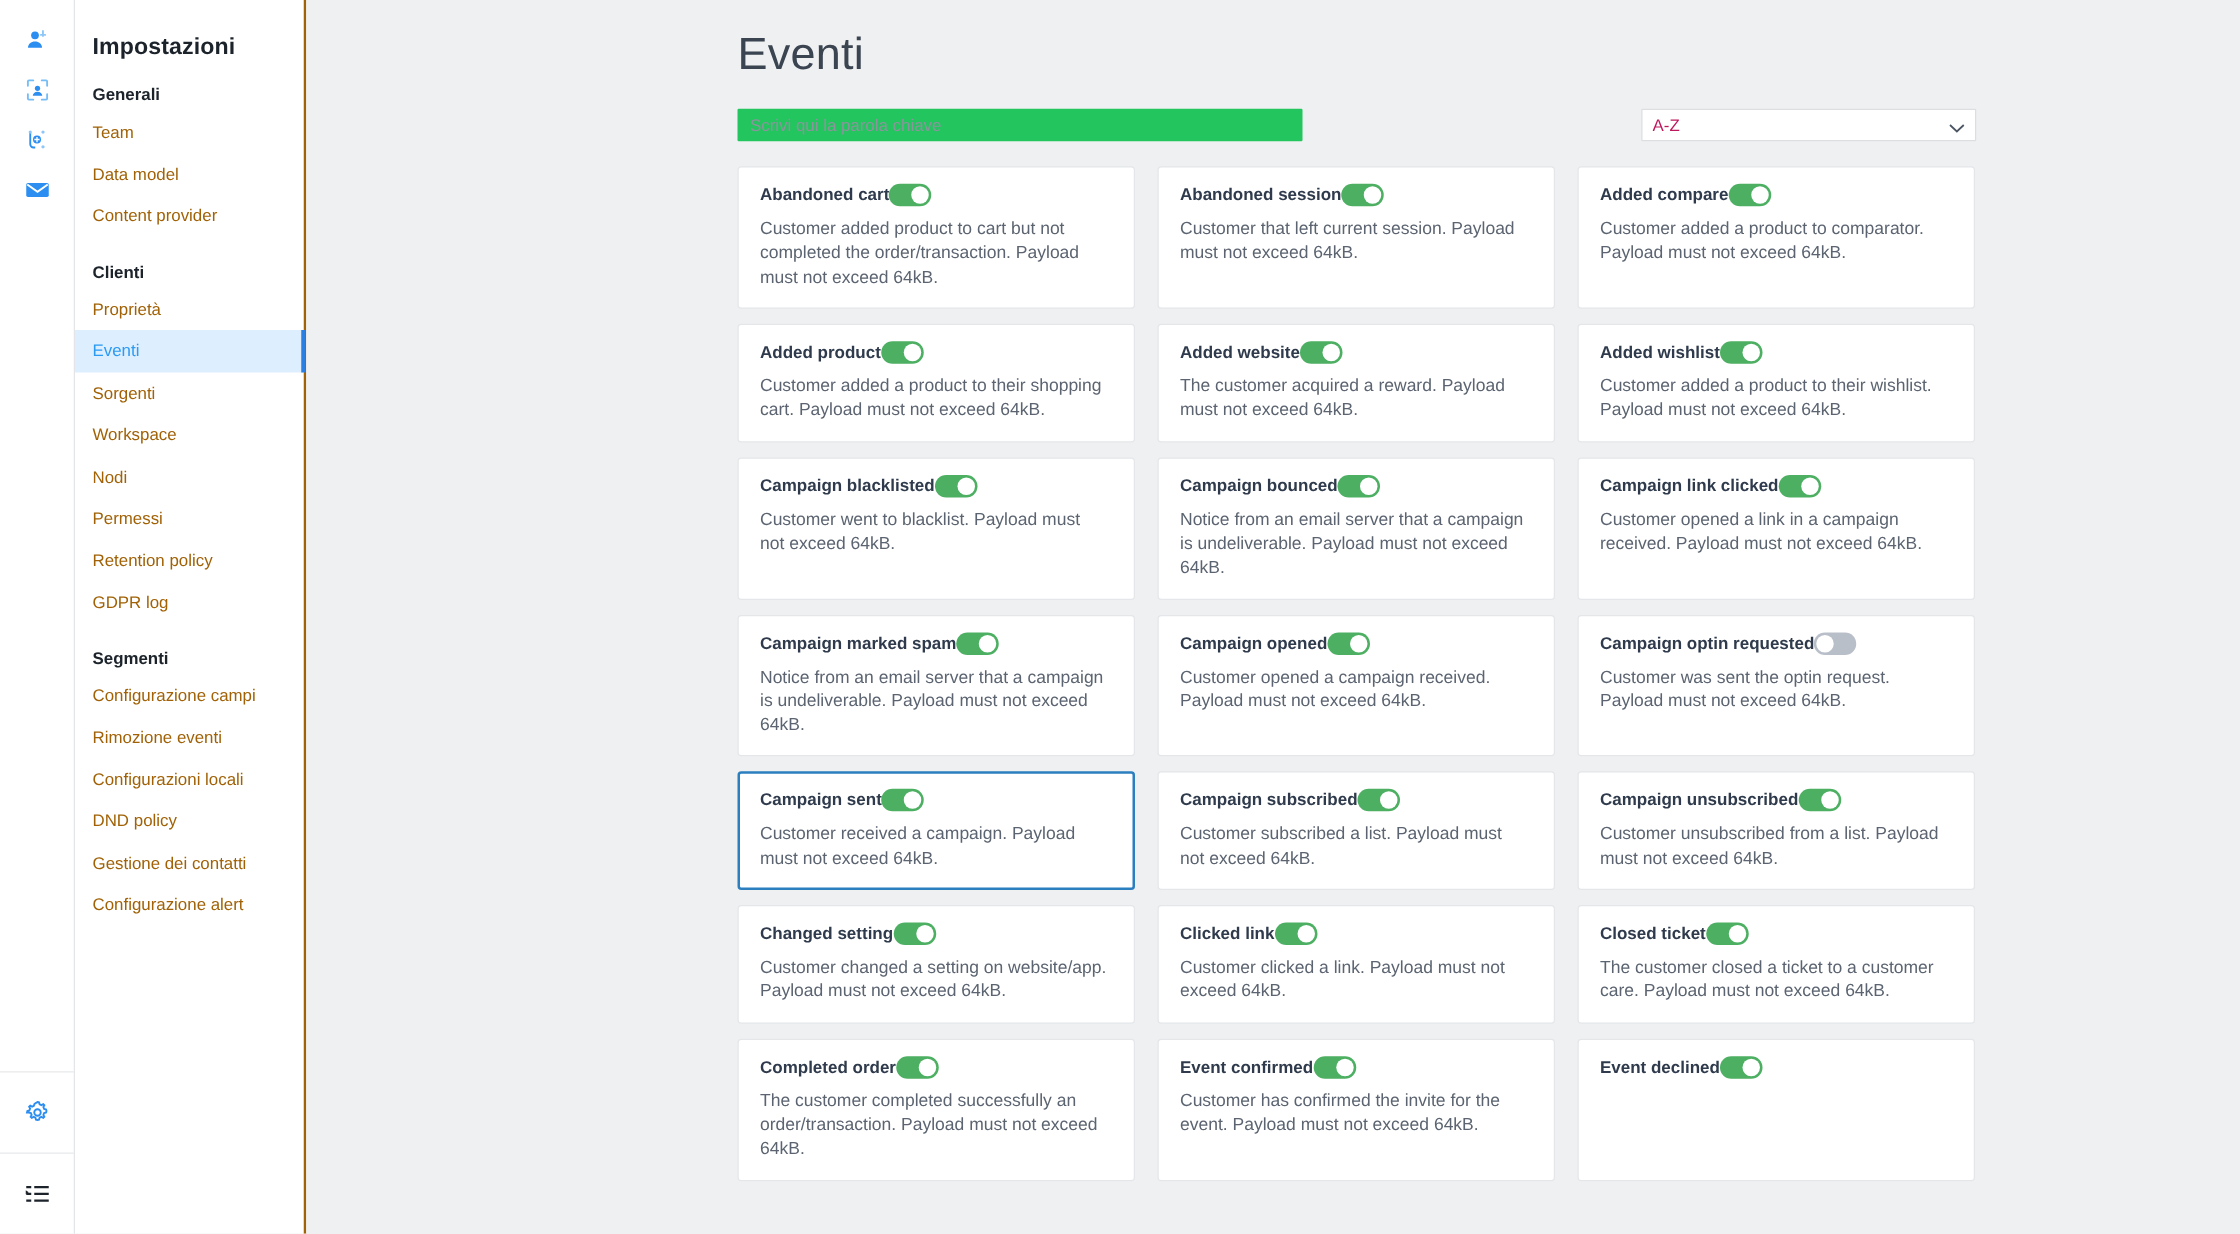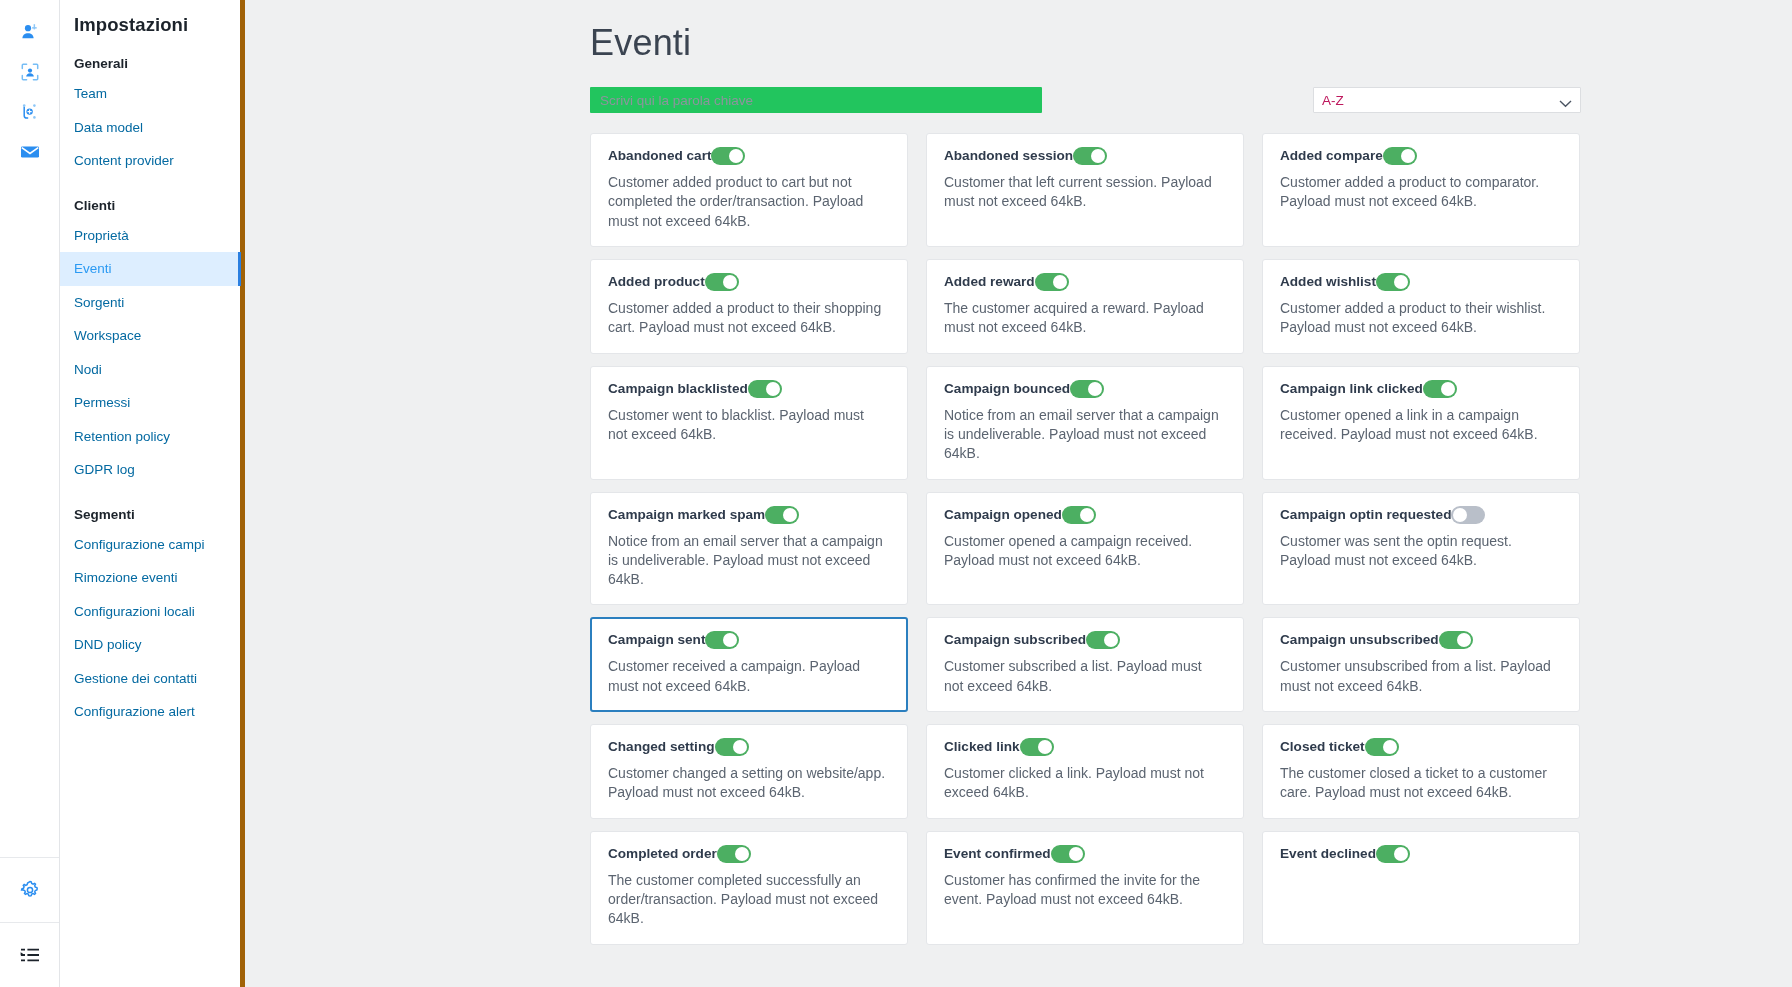--- a/index.html
+++ b/index.html
@@ -29,35 +29,35 @@
   .rail-btn svg { display: block; }
   .rail-spacer { flex: 1 1 auto; }
   .rail-bottom { }
   .rail-sep { height: 1px; background: #e7e9ec; width: 100%; }
   .rail-btn.tall { height: 64px; }
 
   
   .sidebar {
     width: 185px; flex: 0 0 185px;
     background: #ffffff;
-    border-right: 5px solid #a16207;
-    padding-top: 14px;
+    border-right: 2px solid #a16207;
+    padding-top: 26px;
     height: 100%;
     position: relative;
   }
   .sidebar-title {
     font-size: 18.5px; font-weight: bold; color: #1c232b;
     padding: 0 0 0 14px; margin-bottom: 14px; letter-spacing: .1px;
   }
   .sb-group-label {
     font-size: 13.5px; font-weight: bold; color: #1c232b;
     padding: 6px 0 6px 14px;
   }
   .sb-item {
-    font-size: 13.5px; color: #0369a1;
+    font-size: 13.5px; color: #a16207;
     padding: 9px 0 9px 14px;
     line-height: 1.15;
     position: relative;
     cursor: pointer;
     white-space: nowrap;
   }
   .sb-item.active {
     background: #ddeeff;
     color: #2b9af3;
   }
@@ -292,21 +292,21 @@
           <div class="card-head">
             <div class="card-title">Added product</div>
             <div class="toggle on">
               <span class="knob"></span>
             </div>
           </div>
           <div class="card-desc">Customer added a product to their shopping cart. Payload must not exceed 64kB.</div>
         </div>
         <div class="card">
           <div class="card-head">
-            <div class="card-title">Added reward</div>
+            <div class="card-title">Added website</div>
             <div class="toggle on">
               <span class="knob"></span>
             </div>
           </div>
           <div class="card-desc">The customer acquired a reward. Payload must not exceed 64kB.</div>
         </div>
         <div class="card">
           <div class="card-head">
             <div class="card-title">Added wishlist</div>
             <div class="toggle on">

